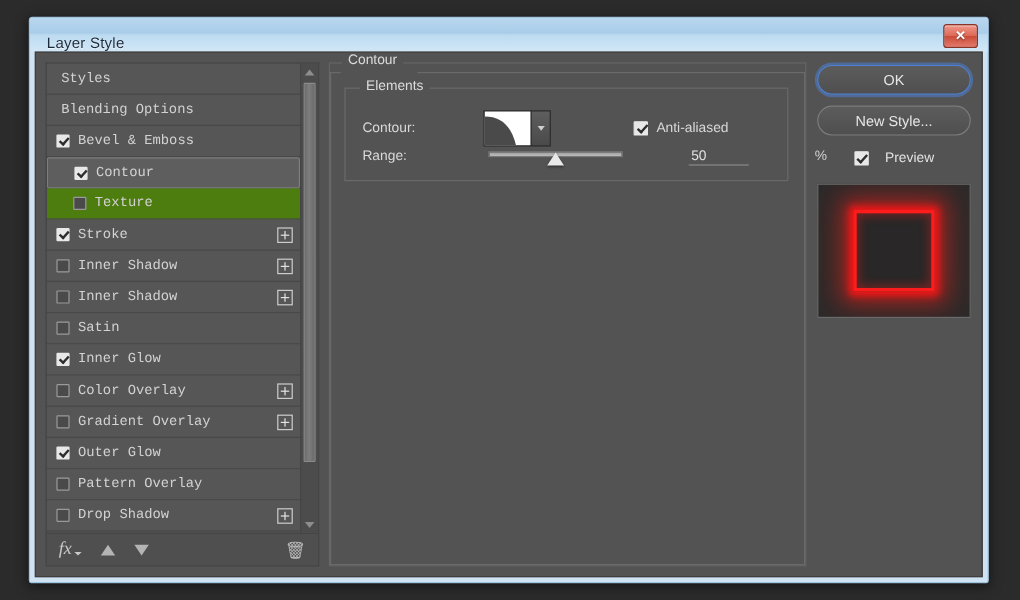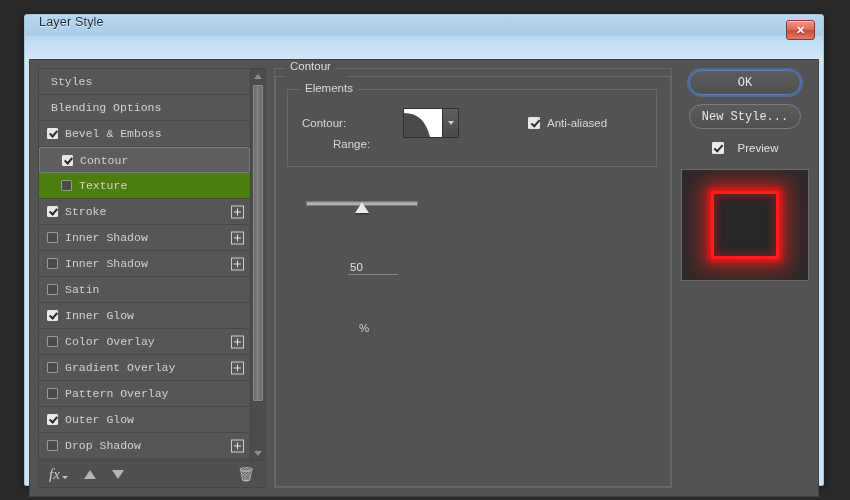--- a/index.html
+++ b/index.html
@@ -22,25 +22,25 @@
     height: 472px;
     background: #cfe3f2;
     border: 1px solid #9fc4df;
     border-radius: 3px 3px 2px 2px;
     box-shadow: 0 2px 10px rgba(0,0,0,0.55);
     box-sizing: border-box;
     padding: 0 4px 4px 4px;
   }
 
   #titlebar {
-    height: 44px;
+    height: 28px;
     background: linear-gradient(to bottom, #b9d6ee 0%, #a9cde9 45%, #bcdaf0 50%, #d2e7f7 100%);
     position: relative;
     display: flex;
-    align-items: flex-start;
+    align-items: flex-end;
     margin: 0 -4px;
     border-radius: 3px 3px 0 0;
   }
   #title-text {
     margin-left: 14px;
     font-size: 12.5px;
     color: #1b2b3c;
     letter-spacing: .2px;
     text-shadow: 0 1px 0 rgba(255,255,255,.65);
   }
@@ -297,21 +297,21 @@
   }
 
   .field-row {
     display: flex;
     align-items: center;
     font-size: 11.5px;
     color: #d8d8d8;
     gap: 47px;
   }
   #contour-row { position: absolute; left: 14px; top: 18px; }
-  #range-row { position: absolute; left: 14px; top: 48px; flex-direction: column; }
+  #range-row { position: absolute; left: 14px; top: 48px; }
   .field-label { width: 54px; flex: 0 0 auto; }
 
   
   #contour-picker {
     display: flex;
     align-items: stretch;
     border: 1px solid #2e2e2e;
     background: #3a3a3a;
     height: 28px;
     cursor: pointer;
@@ -388,21 +388,21 @@
     left: 50%;
     margin-left: -7px;
     width: 0; height: 0;
     border-left: 7px solid transparent;
     border-right: 7px solid transparent;
     border-bottom: 11px solid #e9e9e9;
     filter: drop-shadow(0 1px 1px rgba(0,0,0,.5));
   }
   #range-value {
     width: 46px;
-    margin-left: 26px;
+    margin-left: 8px;
     border: none;
     border-bottom: 1px solid #888;
     background: transparent;
     color: #e2e2e2;
     font-size: 11.5px;
     font-family: "Liberation Sans", sans-serif;
     padding: 1px 2px;
     outline: none;
   }
   #range-unit { margin-left: 8px; color: #d0d0d0; font-size: 11.5px; }
@@ -410,33 +410,33 @@
   
   #actions-panel {
     width: 130px;
     display: flex;
     flex-direction: column;
     align-items: center;
     gap: 9px;
     padding-top: 2px;
   }
   .btn {
-    width: 112px;
+    width: 128px;
     height: 25px;
     border-radius: 13px;
     background: linear-gradient(to bottom,#5c5c5c,#4f4f4f);
     border: 1px solid #7c7c7c;
     color: #e6e6e6;
     font-size: 12px;
     display: flex;
     align-items: center;
     justify-content: center;
     cursor: pointer;
     box-sizing: border-box;
-    font-family: Liberation Mono, monospace;
+    font-family: Liberation Sans, sans-serif;
   }
   #ok-button {
     border-color: #4f7fd0;
     box-shadow: 0 0 0 2px rgba(79,127,208,.55);
   }
   #preview-wrap {
     display: flex;
     align-items: center;
     justify-content: center;
     gap: 7px;
@@ -532,26 +532,26 @@
               <span class="cb"></span>
               <span class="label">Color Overlay</span>
               <span class="plus-btn"></span>
             </div>
             <div class="style-row">
               <span class="cb"></span>
               <span class="label">Gradient Overlay</span>
               <span class="plus-btn"></span>
             </div>
             <div class="style-row">
-              <span class="cb"></span>
-              <span class="label">Pattern Overlay</span>
-            </div>
-            <div class="style-row">
               <span class="cb checked"></span>
               <span class="label">Outer Glow</span>
+            </div>
+            <div class="style-row">
+              <span class="cb"></span>
+              <span class="label">Pattern Overlay</span>
             </div>
             <div class="style-row">
               <span class="cb"></span>
               <span class="label">Drop Shadow</span>
               <span class="plus-btn"></span>
             </div>
           </div>
         <div id="list-scrollbar">
           <div class="sb-arrow up">
               <i></i>

